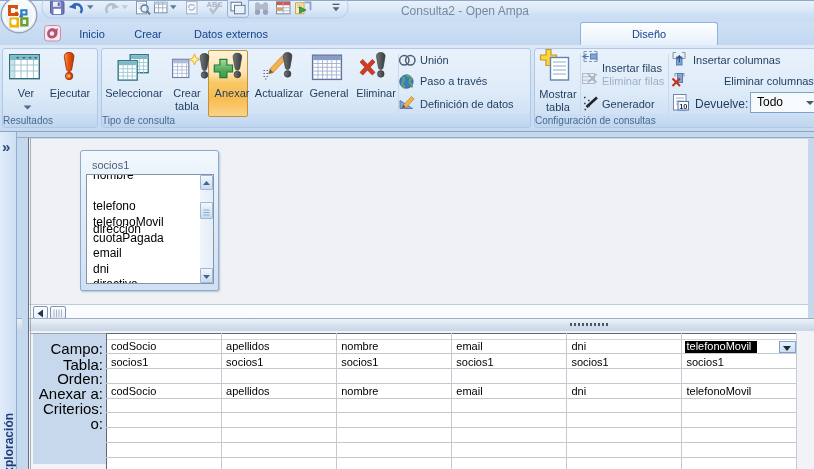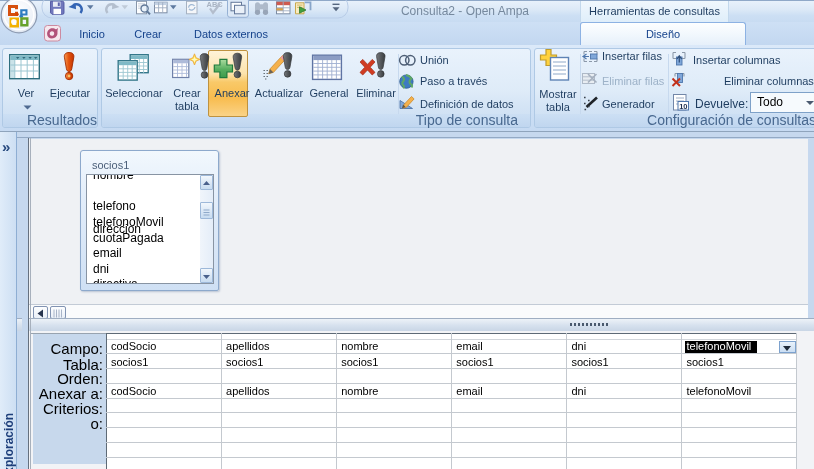--- a/index.html
+++ b/index.html
@@ -4,24 +4,24 @@
 <style>
 html,body{margin:0;padding:0;}
 body{width:814px;height:469px;overflow:hidden;font-family:"Liberation Sans",sans-serif;position:relative;background:#fff;}
 .abs{position:absolute;}
 #stage{position:absolute;left:0;top:0;width:814px;height:469px;overflow:hidden;}
 #titlebar{left:0;top:0;width:814px;height:22px;background:linear-gradient(#E8F1FB 0%,#DCE9F7 40%,#CCDFF4 70%,#C8DCF2 100%);border-top:1px solid #8FA8C8;box-sizing:border-box;}
 #ctxhdr{left:580px;top:1px;width:147px;height:21px;background:linear-gradient(#F0F7FD,#DFEEFA);border-left:1px solid #C3D8EC;border-right:1px solid #C3D8EC;}
 #apptitle{left:380px;top:4px;width:170px;text-align:center;font-size:12px;color:#76899E;}
 #tabrow{left:0;top:22px;width:814px;height:23px;background:linear-gradient(#CEE0F5,#C2D7F0);}
 .tab{position:absolute;top:0;height:23px;line-height:24px;font-size:11px;color:#15428B;text-align:center;}
-#tab-active{position:absolute;left:580px;top:0;width:166px;height:23px;background:linear-gradient(#FDFEFF,#F2F8FD 50%,#E6F0FA);border:1px solid #8DB2E3;border-bottom:none;border-radius:3px 3px 0 0;box-sizing:border-box;line-height:23px;text-align:center;font-size:11px;color:#15428B;}
+#tab-active{position:absolute;left:580px;top:0;width:138px;height:23px;background:linear-gradient(#FDFEFF,#F2F8FD 50%,#E6F0FA);border:1px solid #8DB2E3;border-bottom:none;border-radius:3px 3px 0 0;box-sizing:border-box;line-height:23px;text-align:center;font-size:11px;color:#15428B;}
 #ribbon{left:0;top:45px;width:814px;height:87px;background:linear-gradient(#DBE9F9,#CBDEF4 80%,#C6DAF2);border-bottom:1px solid #8FA4BC;box-sizing:border-box;}
 .group{position:absolute;top:3px;height:80px;border:1px solid #AFC9E5;border-radius:3px;background:linear-gradient(#E9F2FC 0%,#DEEBF8 55%,#D4E4F5 74%,#CBDEF3 100%);box-sizing:border-box;}
-.glabel{position:absolute;left:0;bottom:0;width:100%;height:13px;background:linear-gradient(#CCDFF4,#C0D6EF);border-radius:0 0 2px 2px;text-align:right;font-size:14px;line-height:13px;color:#48688F;}
+.glabel{position:absolute;left:0;bottom:0;width:100%;height:13px;background:linear-gradient(#CCDFF4,#C0D6EF);border-radius:0 0 2px 2px;text-align:left;font-size:10px;line-height:13px;color:#48688F;}
 .btxt{position:absolute;font-size:11px;color:#1E3C5F;text-align:center;line-height:13px;}
 .stxt{position:absolute;font-size:11px;color:#1E3C5F;white-space:nowrap;}
 #anexarbtn{position:absolute;left:106px;top:1px;width:40px;height:67px;border:1px solid #BE9240;border-radius:2px;background:linear-gradient(#FEF3D8 0%,#FCE3AC 35%,#F9C968 48%,#F8BC4E 72%,#FAD387 100%);box-sizing:border-box;}
 #work{left:0;top:132px;width:814px;height:337px;background:#C6D8EE;}
 #upperpane{left:22px;top:7px;width:786px;height:165px;background:#EFF1F4;}
 #hscroll{left:22px;top:172px;width:786px;height:14px;background:#FAFBFC;border-top:1px solid #C3CBD6;box-sizing:border-box;}
 #splitter{left:17px;top:186px;width:797px;height:13px;background:linear-gradient(#EDF2F8,#D6E1EE 55%,#C9D6E6);border-top:1px solid #9FAEC2;box-sizing:border-box;}
 #lowerpane{left:22px;top:199px;width:792px;height:138px;background:#F2F3F6;}
 #navbar{left:0;top:0px;width:17px;height:337px;background:linear-gradient(90deg,#E0ECF9,#CDDFF3);border-right:1px solid #8EAED3;box-sizing:border-box;}
 #navchev{position:absolute;left:2px;top:6px;font-size:15px;font-weight:bold;color:#27497E;letter-spacing:-1px;}
@@ -34,23 +34,20 @@
 .sbtn svg{display:block;margin:1px auto 0;}
 .sbtn{position:absolute;left:0;width:13px;background:linear-gradient(#F2F7FC,#D8E6F5 60%,#C8DCF0);border:1px solid #9DB8D9;border-radius:1px;box-sizing:border-box;}
 .gline{position:absolute;background:#C4C9CF;}
 .gtext{position:absolute;font-size:11px;color:#000;white-space:nowrap;}
 .rlabel{position:absolute;font-size:15px;color:#000;text-align:right;white-space:nowrap;}
 </style>
 </head>
 <body>
 <div id="stage">
   <div class="abs" id="titlebar"></div>
-  <div class="abs" id="ctxhdr">
-      <div style="width:100%;text-align:center;margin-top:4px;font-size:11px;color:#1E3C5F;">Herramientas de consultas</div>
-    </div>
   <div class="abs" id="apptitle">Consulta2 - Open Ampa</div>
 
   <svg class="abs" style="left:0;top:0;z-index:6;" width="360" height="45" viewBox="0 0 360 45">
     <defs>
       <radialGradient id="obtn" cx="0.5" cy="0.35" r="0.8">
         <stop offset="0" stop-color="#FDFEFF"></stop>
           <stop offset="0.7" stop-color="#E9EEF6"></stop>
           <stop offset="1" stop-color="#C9D4E4"></stop>
       </radialGradient>
     </defs>
@@ -156,21 +153,21 @@
       <div class="btxt" style="left:249px;top:38px;width:50px;">Eliminar</div>
       <div class="stxt" style="left:318px;top:4.5px;">Unión</div>
       <div class="stxt" style="left:318px;top:26px;">Paso a través</div>
       <div class="stxt" style="left:318px;top:48.5px;">Definición de datos</div>
     </div>
     <div class="group" style="left:534px;width:283px;">
       <div class="glabel">Configuración de consultas</div>
       <div style="position:absolute;left:45px;top:5px;width:1px;height:60px;background:#C7D9EE;"></div>
       <div style="position:absolute;left:133px;top:5px;width:1px;height:60px;background:#C7D9EE;"></div>
       <div class="btxt" style="left:0px;top:39px;width:46px;">Mostrar tabla</div>
-      <div class="stxt" style="left:67px;top:1px;">Insertar filas</div>
+      <div class="stxt" style="left:67px;top:13px;">Insertar filas</div>
       <div class="stxt" style="left:67px;top:26px;color:#9DB2C8;">Eliminar filas</div>
       <div class="stxt" style="left:67px;top:48.5px;">Generador</div>
       <div class="stxt" style="left:158px;top:4.5px;">Insertar columnas</div>
       <div class="stxt" style="left:158px;top:26px;margin-left:31px;">Eliminar columnas</div>
       <div class="stxt" style="left:160px;top:48px;font-size:12px;">Devuelve:</div>
       <div style="position:absolute;left:215px;top:43px;width:66px;height:20.5px;background:#F6FAFD;border:1px solid #7EA1C8;box-sizing:border-box;font-size:12px;line-height:18px;padding-left:6px;">Todo</div>
       <div style="position:absolute;left:271px;top:52px;width:0;height:0;border-left:4px solid transparent;border-right:4px solid transparent;border-top:4px solid #4A5A70;"></div>
     </div>
     <svg style="position:absolute;left:0;top:0;pointer-events:none;" width="814" height="86" viewBox="0 0 814 86">
       <defs>

